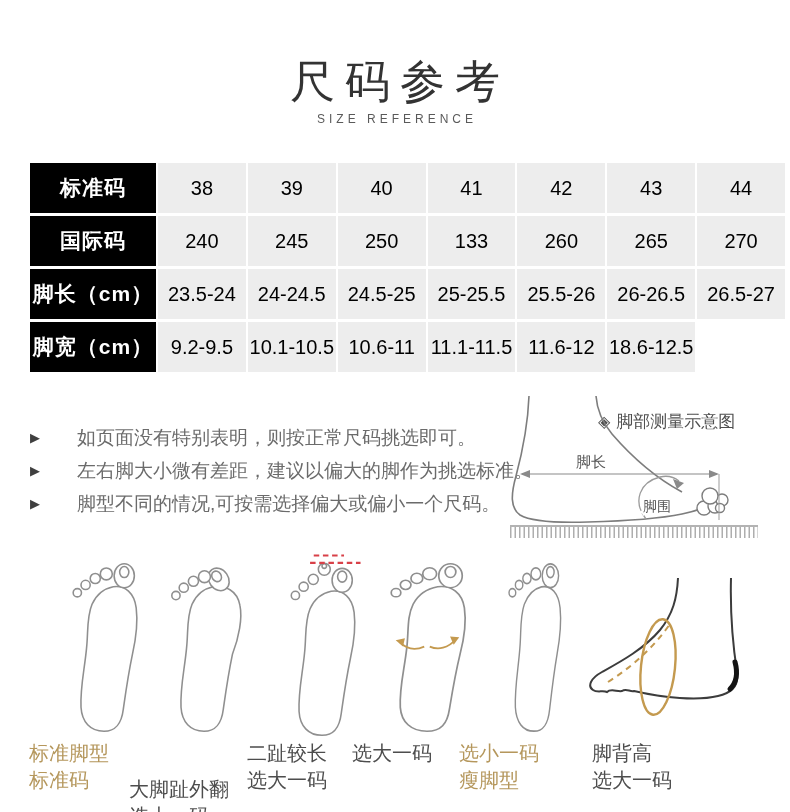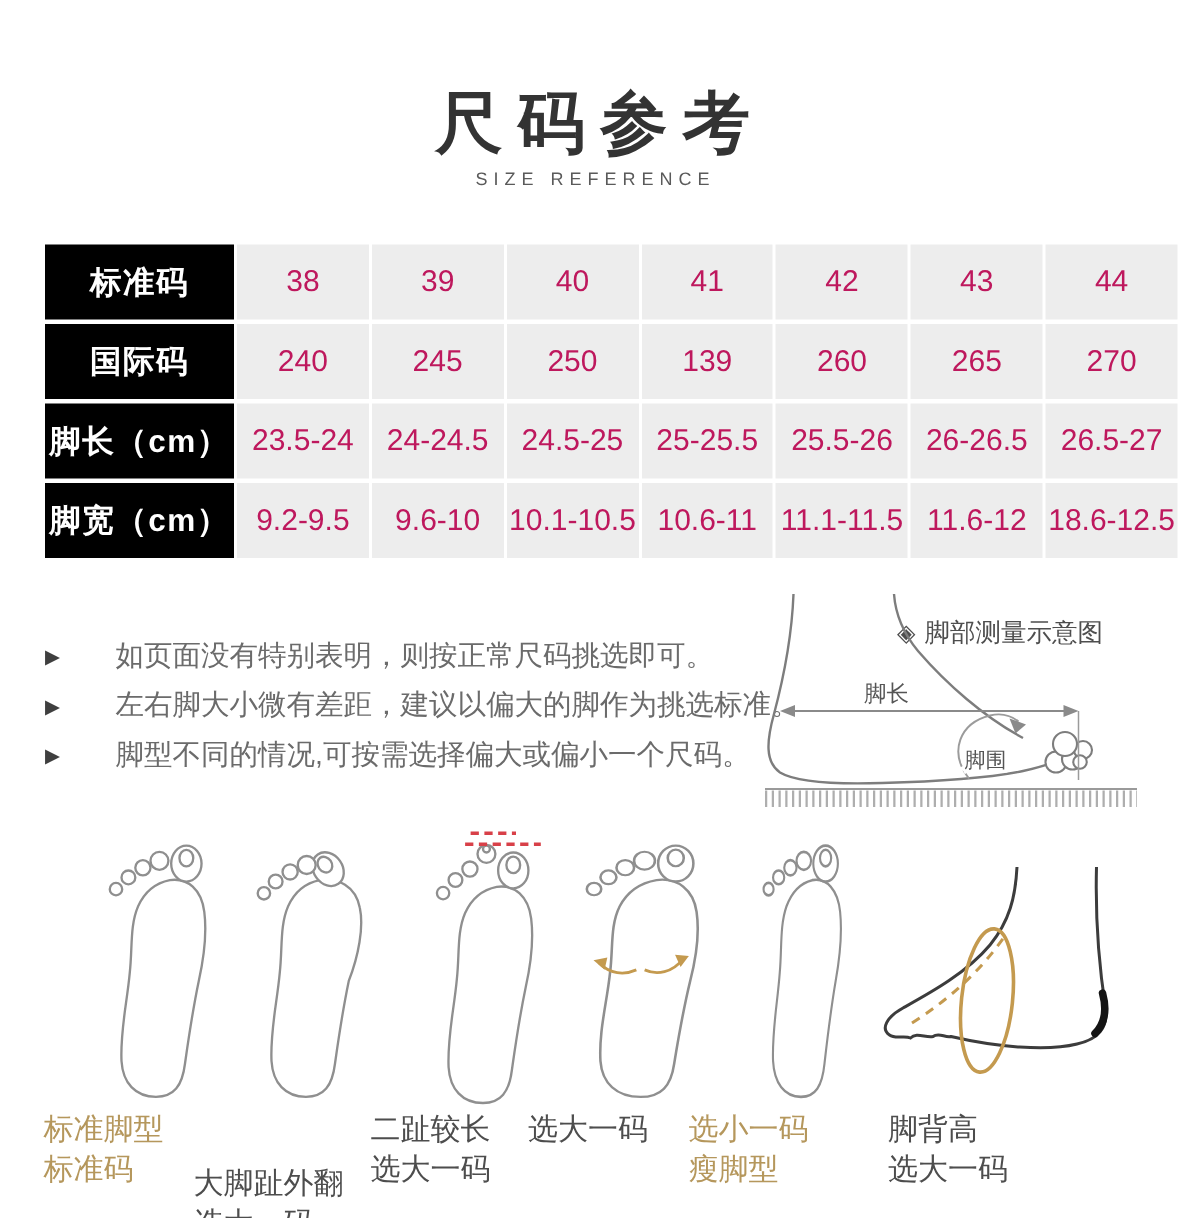--- a/index.html
+++ b/index.html
@@ -4,36 +4,36 @@
 <style>
   * { margin:0; padding:0; box-sizing:border-box; }
   html,body { background:#fff; }
   body {
     width:790px; height:812px; position:relative; overflow:hidden;
     font-family:"Liberation Sans","DejaVu Sans",sans-serif;
   }
   
   .hd-title {
     position:absolute; left:0; top:52px; width:790px;
-    text-align:center; font-size:45px; font-weight:700; color:#333;
+    text-align:center; font-size:45px; font-weight:400; color:#333;
     letter-spacing:10px; text-indent:10px;
   }
   .hd-sub {
     position:absolute; left:0; top:112px; width:790px;
     text-align:center; font-size:12px; color:#5a5a5a; letter-spacing:4px; text-indent:4px;
   }
   
   .size-table {
     position:absolute; left:30px; top:163px; width:755px;
     display:grid; grid-template-columns:126px repeat(7,1fr);
     column-gap:2px; row-gap:3px; background:#fff;
   }
   .st-cell { height:50px; display:flex; align-items:center; justify-content:center; }
   .st-head { background:#000; color:#fff; font-size:21px; font-weight:700; letter-spacing:1px; }
-  .st-val  { background:#ededed; color:#be185d; font-size:20px; }
+  .st-val  { background:#ededed; color:#000000; font-size:20px; }
   
   .notes { position:absolute; left:30px; top:424px; width:470px; }
   .note-row { display:flex; align-items:flex-start; height:27px; margin-bottom:6px; }
   .note-bullet { font-size:13px; color:#3f3f3f; margin-right:9px; line-height:27px; }
   .note-text { font-size:19px; color:#6b6b6b; line-height:27px; white-space:nowrap;margin-left:28px; }
   
   .md-title {
     position:absolute; left:598px; top:410px; width:192px;
     font-size:17px; color:#4e4e4e; display:flex; align-items:center;
   }
@@ -59,37 +59,36 @@
   <div class="st-cell st-val">40</div>
   <div class="st-cell st-val">41</div>
   <div class="st-cell st-val">42</div>
   <div class="st-cell st-val">43</div>
   <div class="st-cell st-val">44</div>
 
   <div class="st-cell st-head">国际码</div>
   <div class="st-cell st-val">240</div>
   <div class="st-cell st-val">245</div>
   <div class="st-cell st-val">250</div>
-  <div class="st-cell st-val">139</div>
+  <div class="st-cell st-val">133</div>
   <div class="st-cell st-val">260</div>
   <div class="st-cell st-val">265</div>
   <div class="st-cell st-val">270</div>
 
   <div class="st-cell st-head">脚长（cm）</div>
   <div class="st-cell st-val">23.5-24</div>
   <div class="st-cell st-val">24-24.5</div>
   <div class="st-cell st-val">24.5-25</div>
   <div class="st-cell st-val">25-25.5</div>
   <div class="st-cell st-val">25.5-26</div>
   <div class="st-cell st-val">26-26.5</div>
   <div class="st-cell st-val">26.5-27</div>
 
   <div class="st-cell st-head">脚宽（cm）</div>
   <div class="st-cell st-val">9.2-9.5</div>
-  <div class="st-cell st-val">9.6-10</div>
   <div class="st-cell st-val">10.1-10.5</div>
   <div class="st-cell st-val">10.6-11</div>
   <div class="st-cell st-val">11.1-11.5</div>
   <div class="st-cell st-val">11.6-12</div>
   <div class="st-cell st-val">18.6-12.5</div>
 </div>
 
 <div class="notes">
   <div class="note-row">
     <span class="note-bullet">▶</span>

